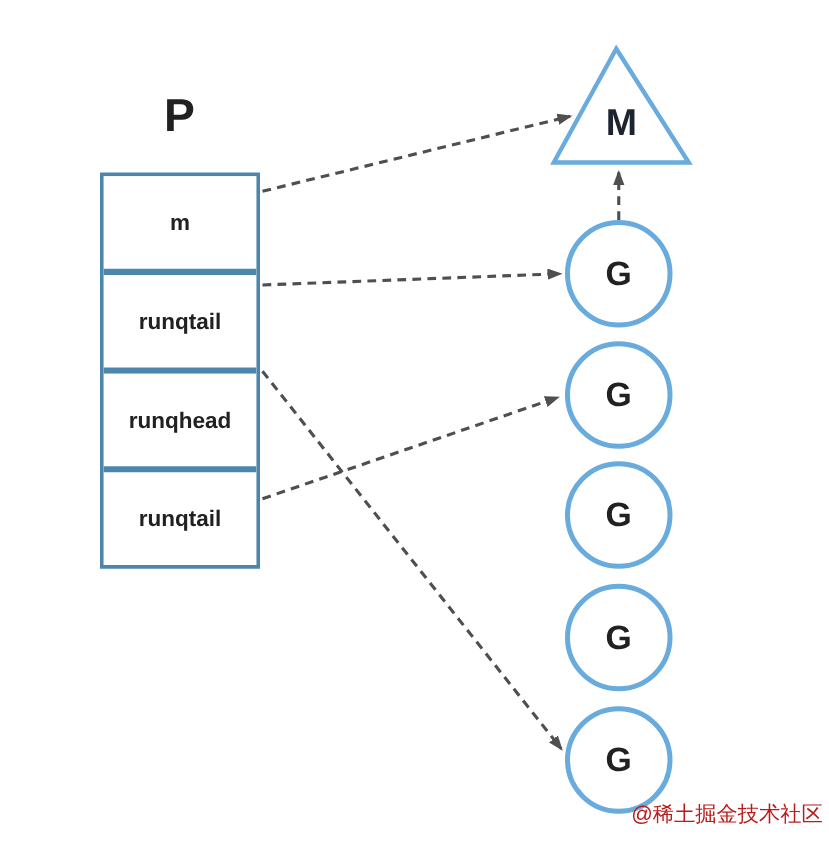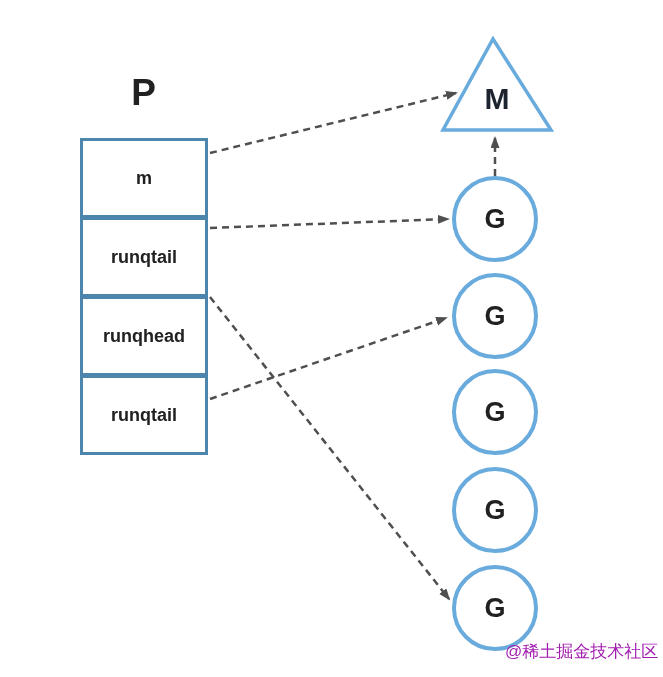--- a/index.html
+++ b/index.html
@@ -86,21 +86,21 @@
   .arrows-overlay line {
     stroke: #4f4f4f;
     stroke-width: 2.5;
     stroke-dasharray: 7 5;
     fill: none;
   }
   .watermark {
     position: absolute;
     left: 505px; top: 640px;
     font-size: 17px;
-    color: #a21caf;
+    color: #b91c1c;
     white-space: nowrap;
   }
 </style>
 </head>
 <body>
 
 <div class="canvas">
 
   <div class="p-title">P</div>
 

